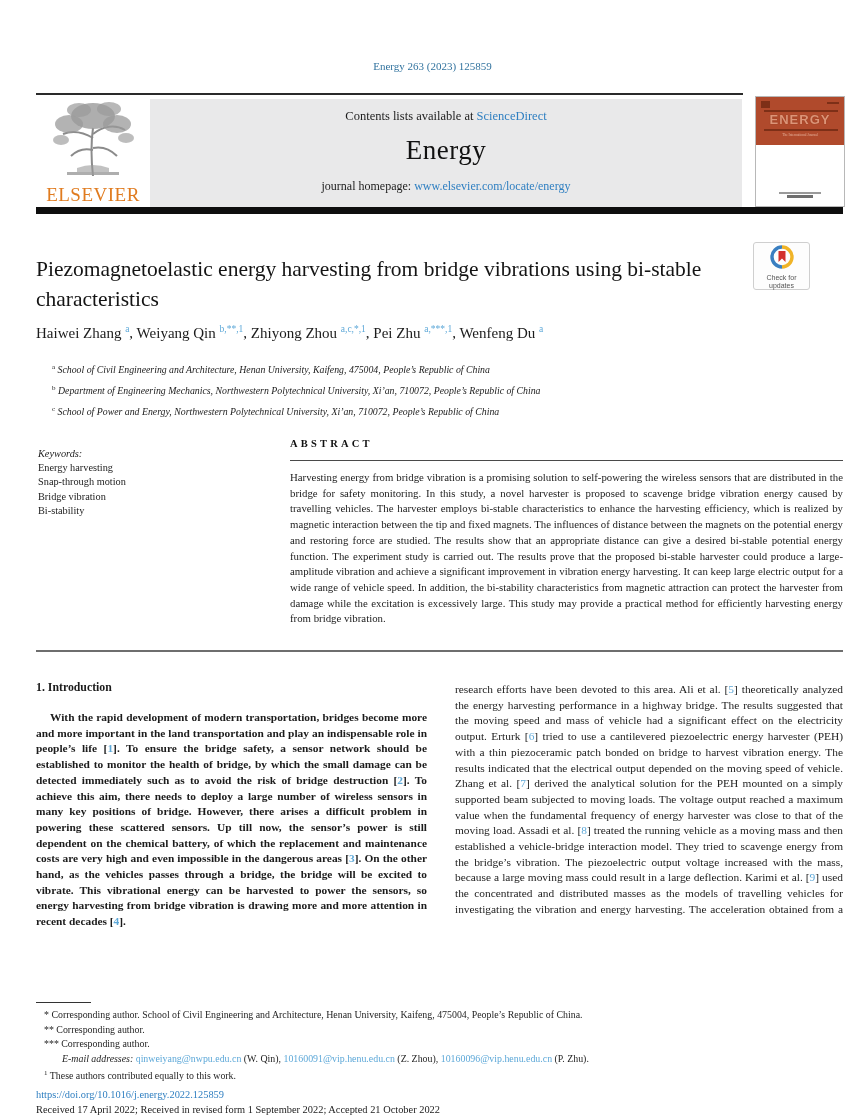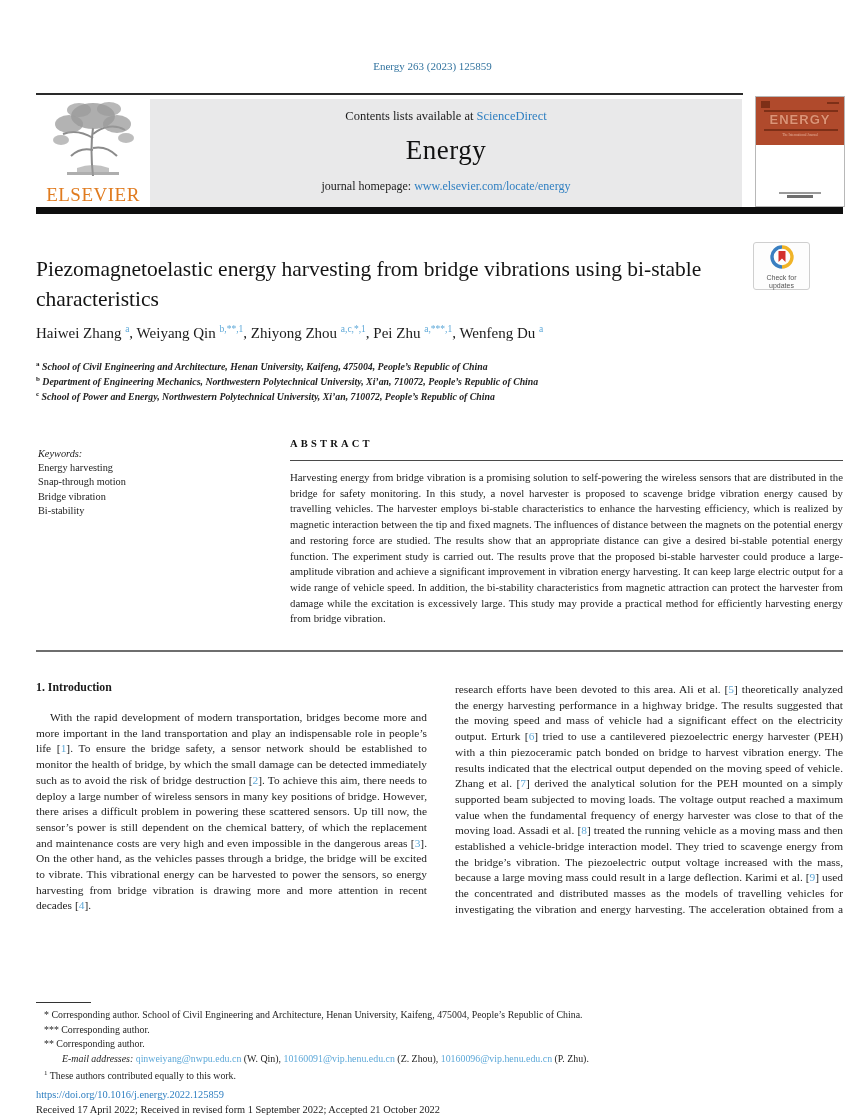--- a/index.html
+++ b/index.html
@@ -41,39 +41,39 @@
 
   
   .check-badge{left:753px;top:206px;width:57px;height:48px;border:1px solid #cfcfcf;border-radius:3px;
                background:#fdfdfd;text-align:center;cursor:pointer;}
   .check-text{font-family:"Liberation Sans",sans-serif;font-size:7px;line-height:7.5px;color:#555;margin-top:1px;}
 
   
   .art-title{left:36px;top:218px;width:690px;font-size:21.5px;line-height:30px;color:#141414;}
   .authors{left:36px;top:288px;width:790px;font-size:15px;}
   .asup{font-size:9.5px;color:var(--link-light);vertical-align:6px;}
-  .affils{left:36px;top:322px;width:790px;font-style:italic;font-size:9.8px;line-height:12px;color:#222;font-weight:bold;}
+  .affils{left:52px;top:322px;width:790px;font-style:italic;font-size:9.8px;line-height:18px;color:#222;}
   .affsup{font-size:7px;vertical-align:4px;font-style:normal;}
 
   
   .ai-head{font-size:10.5px;font-weight:bold;letter-spacing:3.2px;word-spacing:4px;color:#111;
            padding-bottom:11px;border-bottom:1.7px solid #4a4a4a;}
   .ai-left{left:38px;top:402px;width:205px;}
   .ai-right{left:290px;top:402px;width:553px;}
   .kw-label{margin-top:9px;font-style:italic;font-size:10.3px;line-height:14.2px;}
   .kw{font-size:10.3px;line-height:14.2px;}
   .abstract-text{margin-top:9px;font-size:10.8px;line-height:15.7px;text-align:justify;hyphens:auto;}
   .ai-bottom-rule{left:36px;top:614px;width:807px;height:1.5px;background:#6e6e6e;}
 
   
   .sec-head{left:36px;top:644px;font-size:11.8px;font-weight:bold;}
   .col{width:391px;font-size:11.4px;line-height:15.7px;text-align:justify;hyphens:auto;}
   .col-left{left:36px;top:674px;}
   .col-right{left:455px;top:646px;width:388px;}
-  .col p.indent{text-indent:14px;}
+  .col p.indent{text-indent:14px;font-weight:bold;}
   .col p.flush-last{text-align-last:justify;}
   .refnum{color:var(--link-light);}
 
   
   .fn-rule{left:36px;top:966px;width:55px;height:1.2px;background:#333;}
   .footnotes{left:36px;top:972px;width:807px;font-size:9.9px;line-height:14.6px;color:#1e1e1e;}
   .fn-row{padding-left:20px;text-indent:-12px;}
   .fn-sup{font-size:7px;vertical-align:4px;}
   .em-label{font-style:italic;}
 
@@ -181,22 +181,22 @@
     <p class="indent">With the rapid development of modern transportation, bridges become more and more important in the land transportation and play an indispensable role in people’s life [<span class="refnum">1</span>]. To ensure the bridge safety, a sensor network should be established to monitor the health of bridge, by which the small damage can be detected immediately such as to avoid the risk of bridge destruction [<span class="refnum">2</span>]. To achieve this aim, there needs to deploy a large number of wireless sensors in many key positions of bridge. However, there arises a difficult problem in powering these scattered sensors. Up till now, the sensor’s power is still dependent on the chemical battery, of which the replacement and maintenance costs are very high and even impossible in the dangerous areas [<span class="refnum">3</span>]. On the other hand, as the vehicles passes through a bridge, the bridge will be excited to vibrate. This vibrational energy can be harvested to power the sensors, so energy harvesting from bridge vibration is drawing more and more attention in recent decades [<span class="refnum">4</span>].</p>
   </div>
 
   <div class="abs col col-right">
     <p class="flush-last">research efforts have been devoted to this area. Ali et al. [<span class="refnum">5</span>] theoretically analyzed the energy harvesting performance in a highway bridge. The results suggested that the moving speed and mass of vehicle had a significant effect on the electricity output. Erturk [<span class="refnum">6</span>] tried to use a cantilevered piezoelectric energy harvester (PEH) with a thin piezoceramic patch bonded on bridge to harvest vibration energy. The results indicated that the electrical output depended on the moving speed of vehicle. Zhang et al. [<span class="refnum">7</span>] derived the analytical solution for the PEH mounted on a simply supported beam subjected to moving loads. The voltage output reached a maximum value when the fundamental frequency of energy harvester was close to that of the moving load. Assadi et al. [<span class="refnum">8</span>] treated the running vehicle as a moving mass and then established a vehicle-bridge interaction model. They tried to scavenge energy from the bridge’s vibration. The piezoelectric output voltage increased with the mass, because a large moving mass could result in a large deflection. Karimi et al. [<span class="refnum">9</span>] used the concentrated and distributed masses as the models of travelling vehicles for investigating the vibration and energy harvesting. The acceleration obtained from a</p>
   </div>
 
   <div class="abs fn-rule"></div>
   <div class="abs footnotes">
     <div class="fn-row"><span>*</span> <span>Corresponding author. School of Civil Engineering and Architecture, Henan University, Kaifeng, 475004, People’s Republic of China.</span></div>
+    <div class="fn-row"><span>**</span> <span>Corresponding author.</span></div>
     <div class="fn-row"><span>***</span> <span>Corresponding author.</span></div>
-    <div class="fn-row"><span>**</span> <span>Corresponding author.</span></div>
     <div class="fn-row" style="padding-left:26px;text-indent:0;"><span class="em-label">E-mail addresses:</span> <a class="lnk-light">qinweiyang@nwpu.edu.cn</a><span> (W. Qin), </span><a class="lnk-light">10160091@vip.henu.edu.cn</a><span> (Z. Zhou), </span><a class="lnk-light">10160096@vip.henu.edu.cn</a><span> (P. Zhu).</span></div>
     <div class="fn-row"><sup class="fn-sup">1</sup> <span>These authors contributed equally to this work.</span></div>
   </div>
 
   <div class="abs footer">
     <div><a class="lnk">https://doi.org/10.1016/j.energy.2022.125859</a></div>
     <div>Received 17 April 2022; Received in revised form 1 September 2022; Accepted 21 October 2022</div>
     <div>Available online 25 October 2022</div>
     <div>0360-5442/© 2022 Elsevier Ltd. All rights reserved.</div>
   </div>

